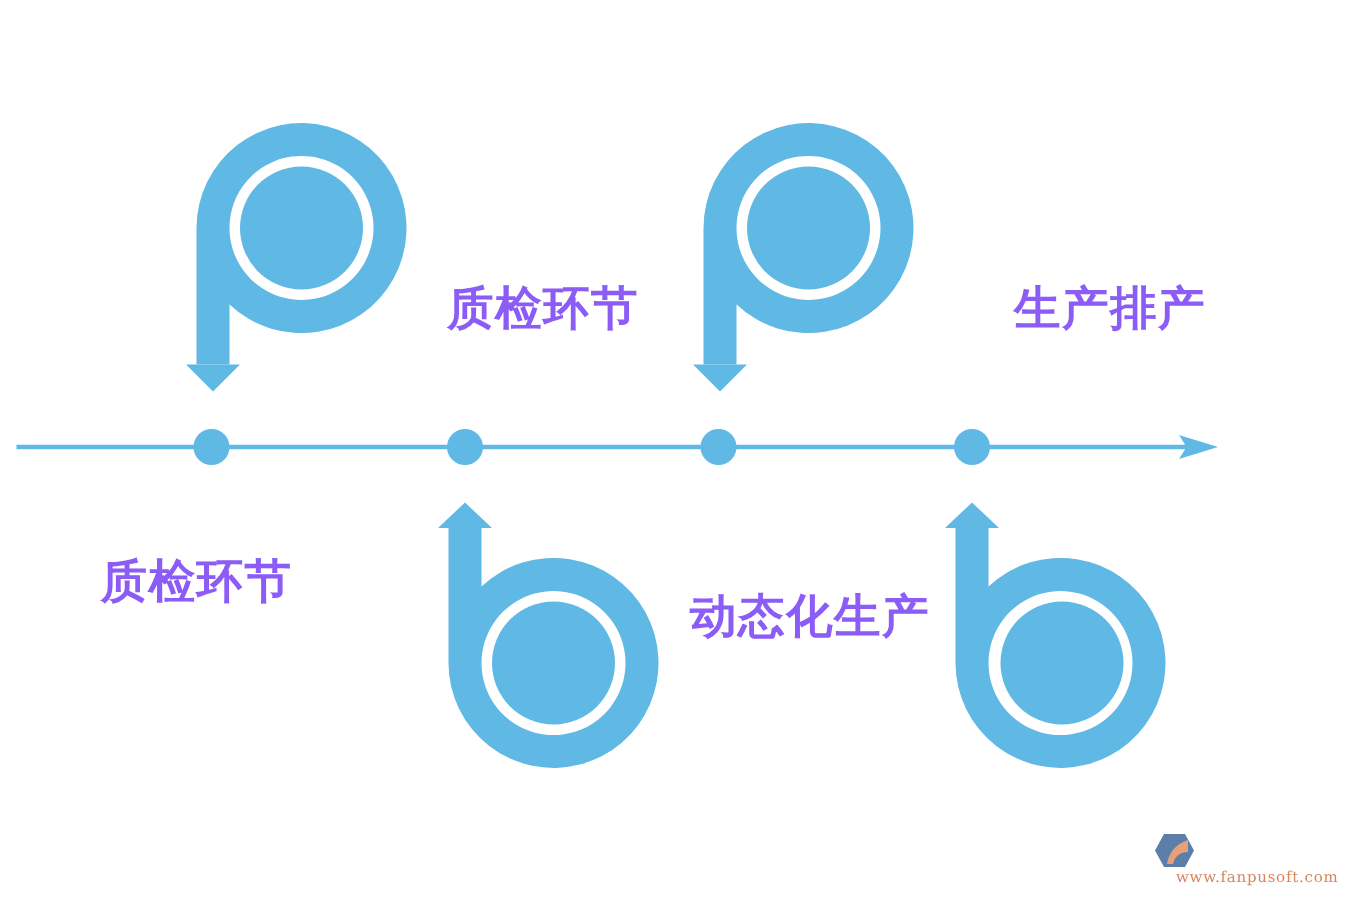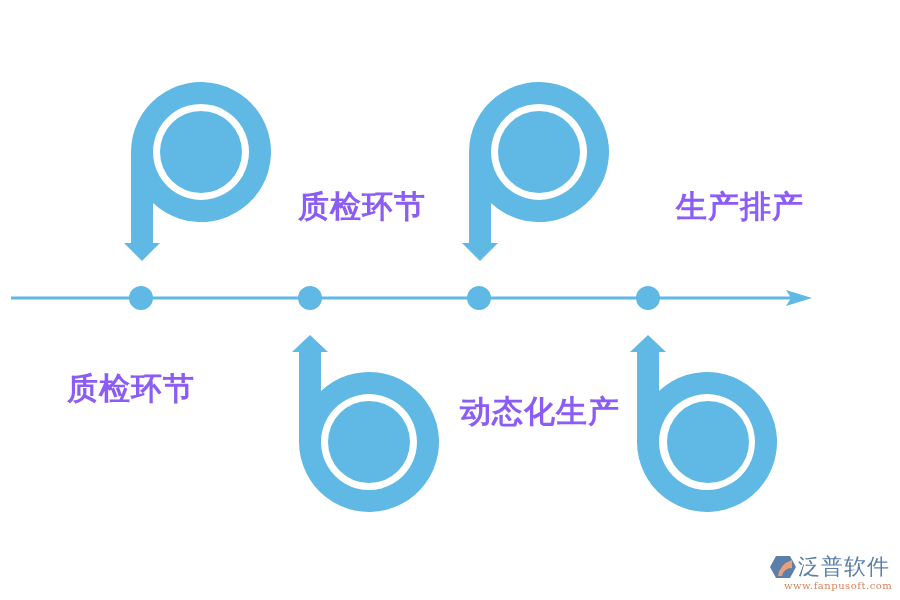--- a/index.html
+++ b/index.html
@@ -87,15 +87,14 @@
 <div class="label" style="left:67px; top:373px;">质检环节</div>
 <div class="label" style="left:298px; top:191px;">质检环节</div>
 <div class="label" style="left:460px; top:369px;margin-top:27px;">动态化生产</div>
 <div class="label" style="left:676px; top:191px;">生产排产</div>
 
 <div class="logo">
   <svg class="logo-mark" width="26" height="26" viewBox="0 0 26 26">
     <polygon points="6,2 20,2 26,13 20,24 6,24 0,13" fill="#5b7fa8"></polygon>
     <path d="M 8 22 Q 10 10 22 6 L 22 14 Q 14 14 12 22 Z" fill="#e8a07a"></path>
   </svg>
-  <div class="logo-name">泛普软件</div>
   <div class="logo-url">www.fanpusoft.com</div>
 </div>
 
 </body></html>

